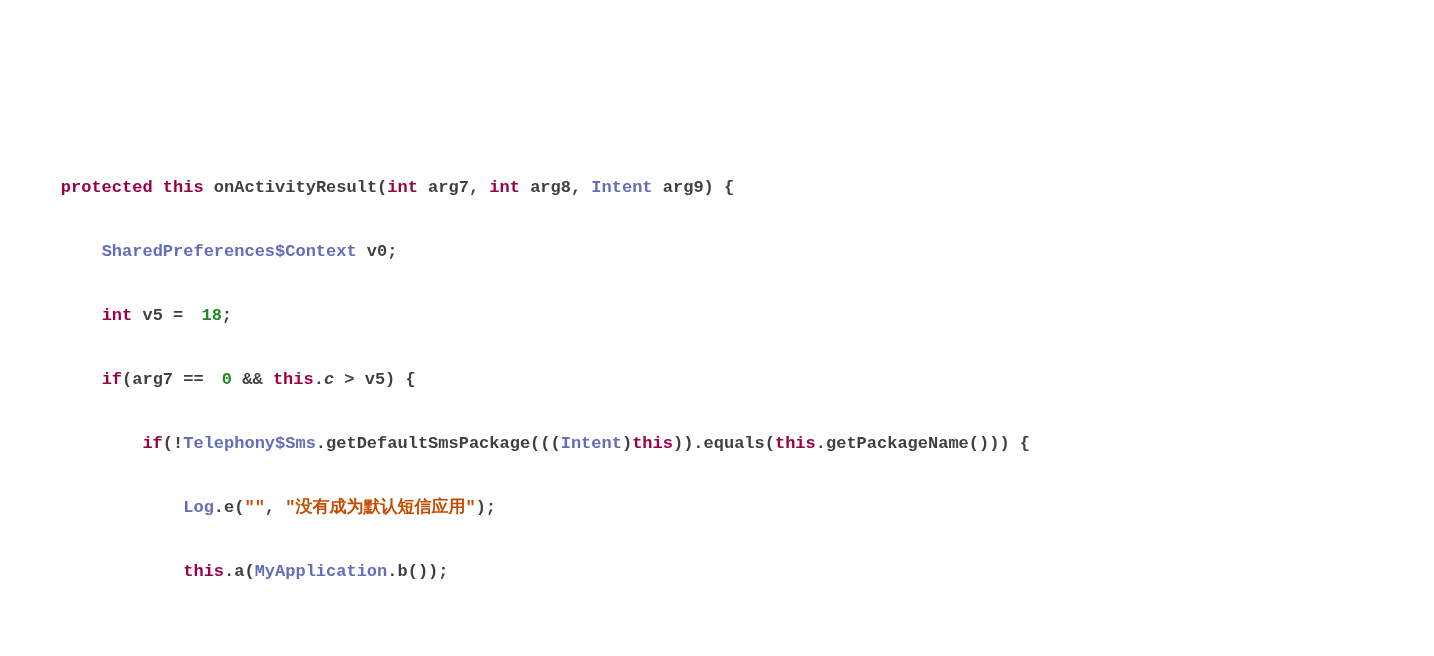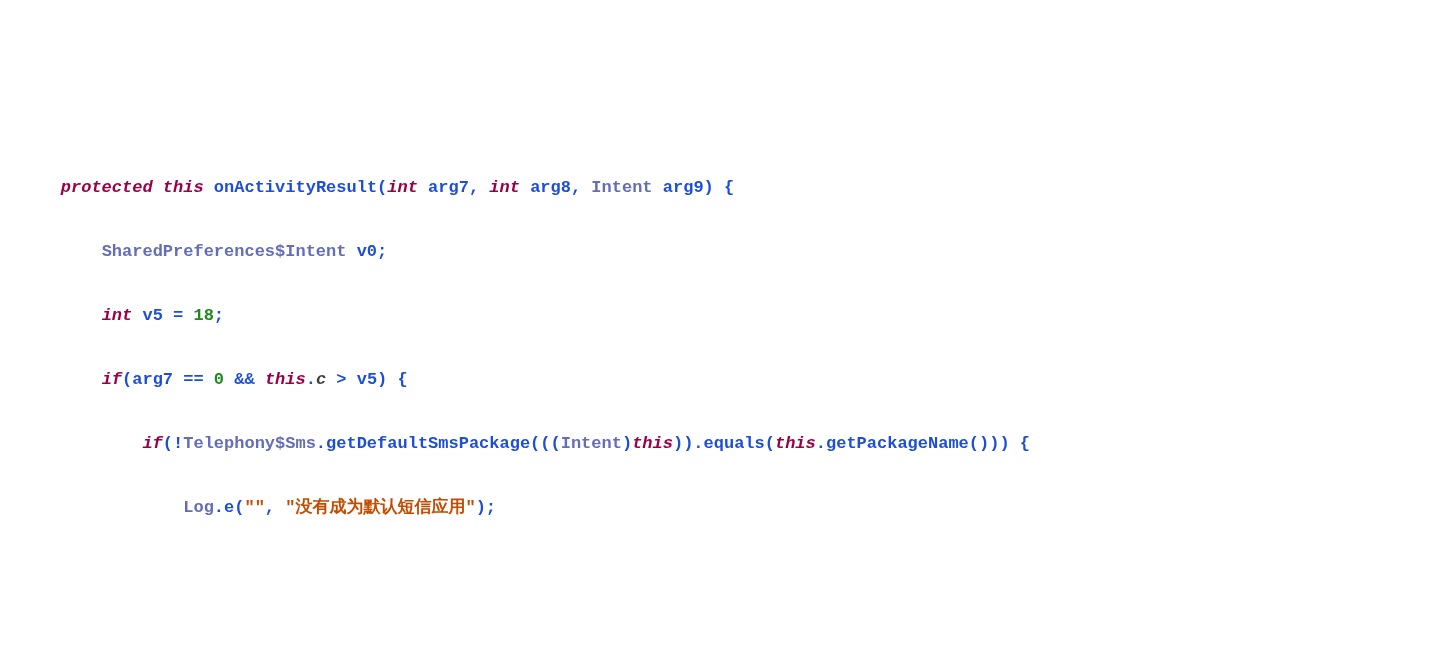--- a/index.html
+++ b/index.html
@@ -8,39 +8,40 @@
     background: #ffffff;
     font-family: Menlo, Consolas, "Courier New", monospace;
     font-size: 17px;
     line-height: 32px;
     font-weight: bold;
     white-space: pre;
     position: relative;
     width: 1434px;
     box-sizing: border-box;
   }
-  .kw   { color: #9b0046; font-style: italic; }   
+  .kw   { color: #9b0046; }   
   .id   { color: #646db9; text-align: right; }   
   .mbr  { color: #3f3f3f; font-style: italic; } 
-  .num  { color: #1f8a1f; }
+  .num  { color: #1f8a1f; margin-left: 8px; }
   .str  { color: #c24d00; }
-  .pln  { color: #1d4ed8; margin-top: 12px; }
+  .pln  { color: #404040; margin-top: 12px; }
 </style>
 </head>
 <body>
 
 
 
 <div>
 <div>    <span class="kw">protected</span> <span class="kw">this</span> <span class="pln">onActivityResult</span><span class="pln">(</span><span class="kw">int</span><span class="pln"> arg7,</span><span class="kw"> int</span><span class="pln"> arg8,</span><span class="id"> Intent</span><span class="pln"> arg9)</span><span class="pln"> {</span></div>
-<div>        <span class="id">SharedPreferences$Intent</span><span class="pln"> v0;</span></div>
+<div>        <span class="id">SharedPreferences$Context</span><span class="pln"> v0;</span></div>
 <div>        <span class="kw">int</span><span class="pln"> v5 = </span><span class="num">18</span><span class="pln">;</span></div>
 <div>        <span class="kw">if</span><span class="pln">(arg7 == </span><span class="num">0</span><span class="pln"> &amp;&amp; </span><span class="kw">this</span><span class="pln">.</span><span class="mbr">c</span><span class="pln"> &gt; v5) {</span></div>
 <div>            <span class="kw">if</span><span class="pln">(!</span><span class="id">Telephony$Sms</span><span class="pln">.getDefaultSmsPackage(((</span><span class="id">Intent</span><span class="pln">)</span><span class="kw">this</span><span class="pln">)).equals(</span><span class="kw">this</span><span class="pln">.getPackageName())) {</span></div>
 <div>                <span class="id">Log</span><span class="pln">.e(</span><span class="str">""</span><span class="pln">, </span><span class="str">"没有成为默认短信应用"</span><span class="pln">);</span></div>
+<div>                <span class="kw">this</span><span class="pln">.a(</span><span class="id">MyApplication</span><span class="pln">.b());</span></div>
 
 
 
 
 
 
 
 
 
 

